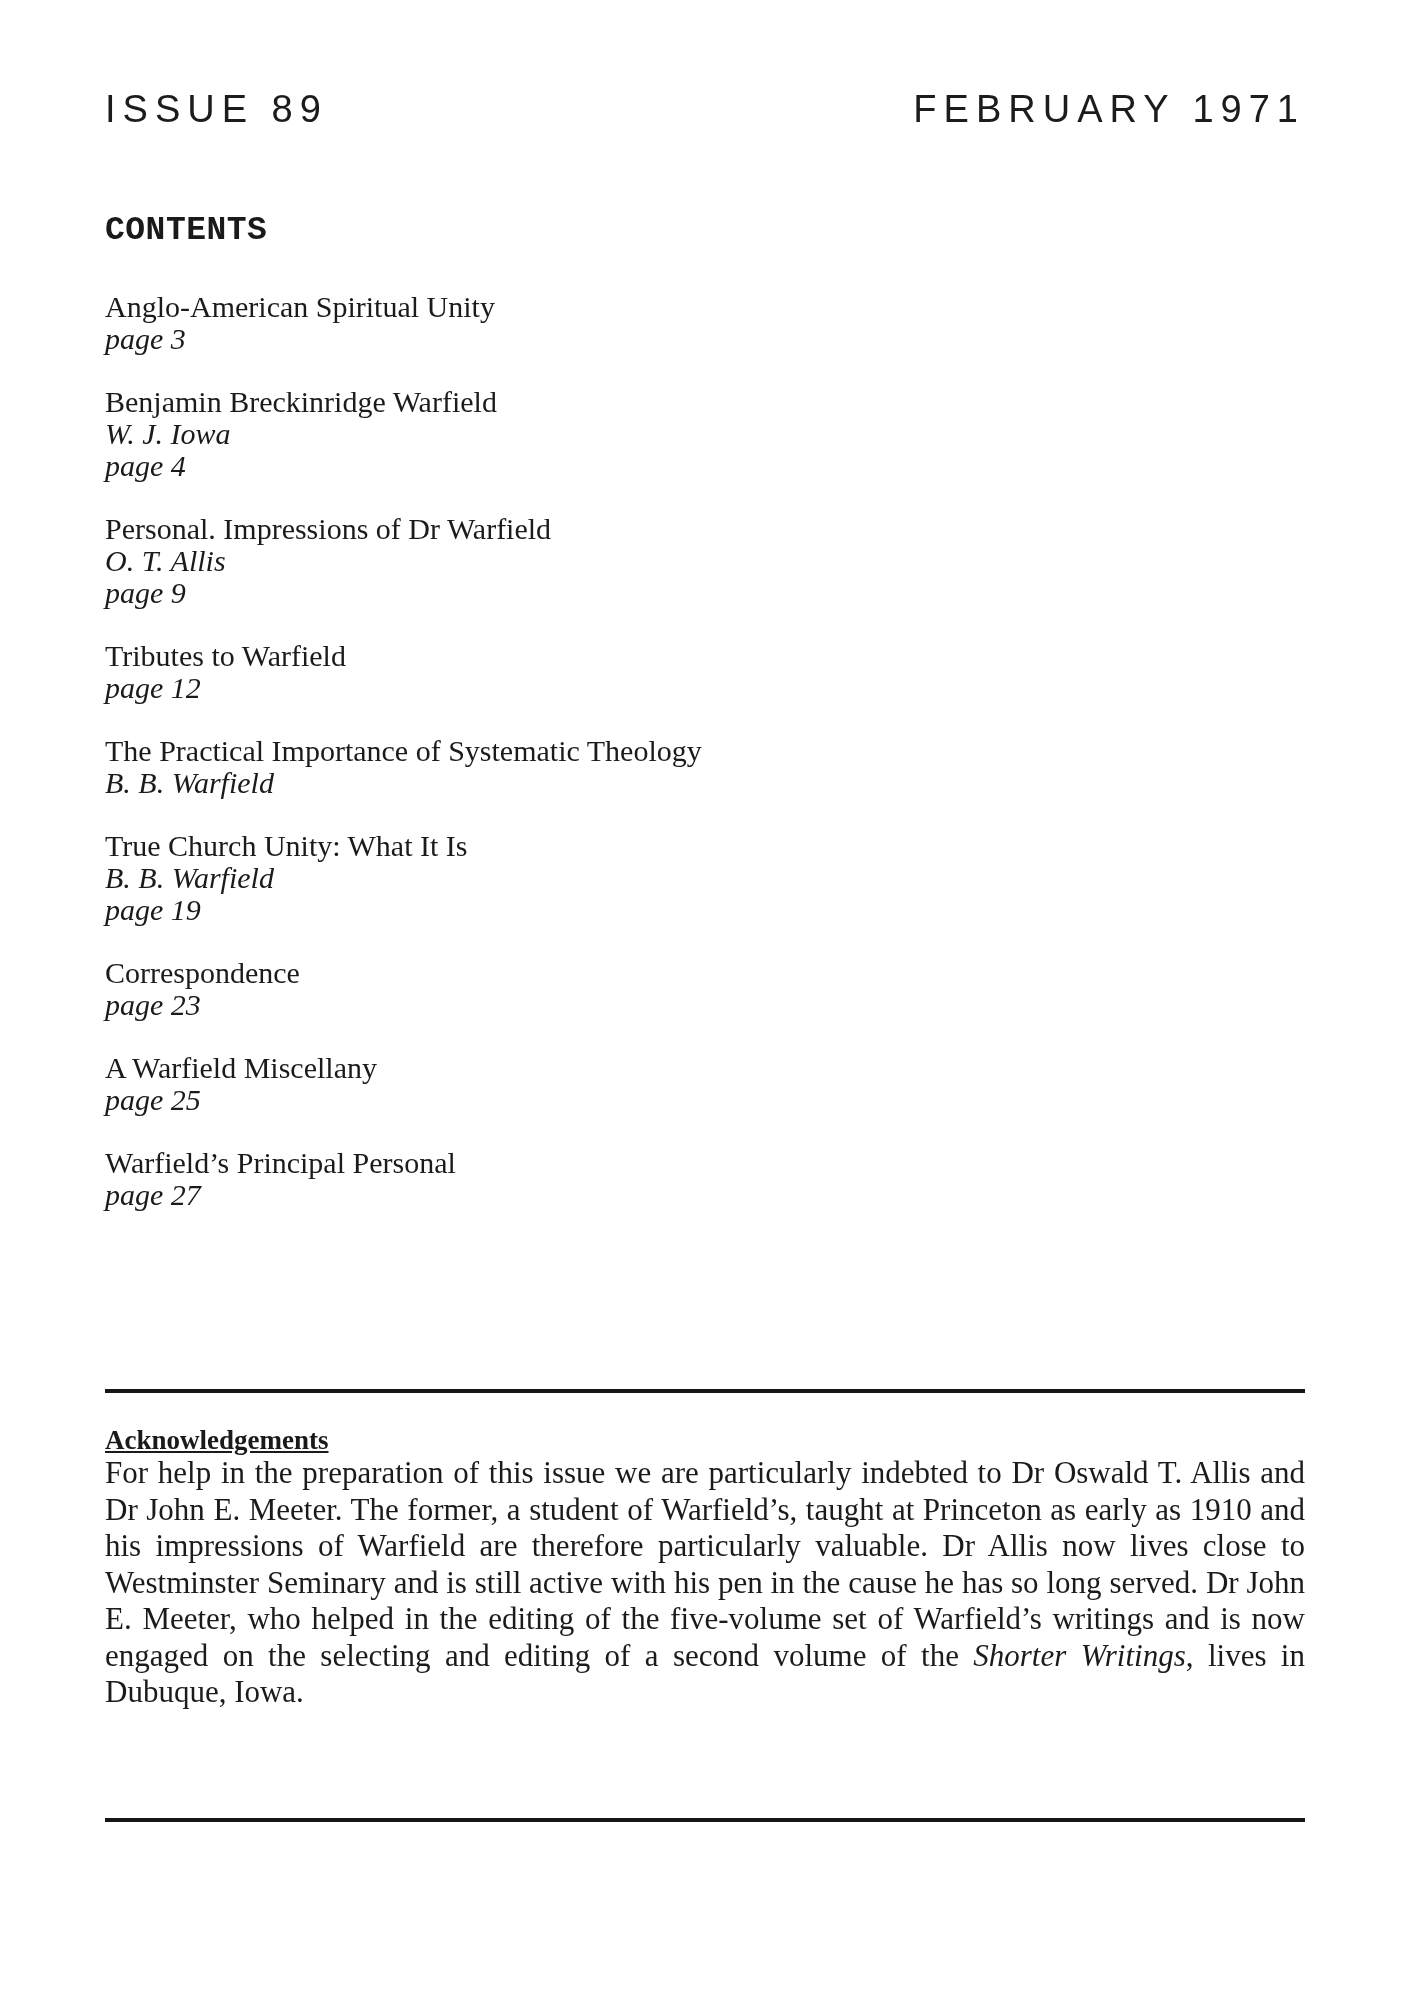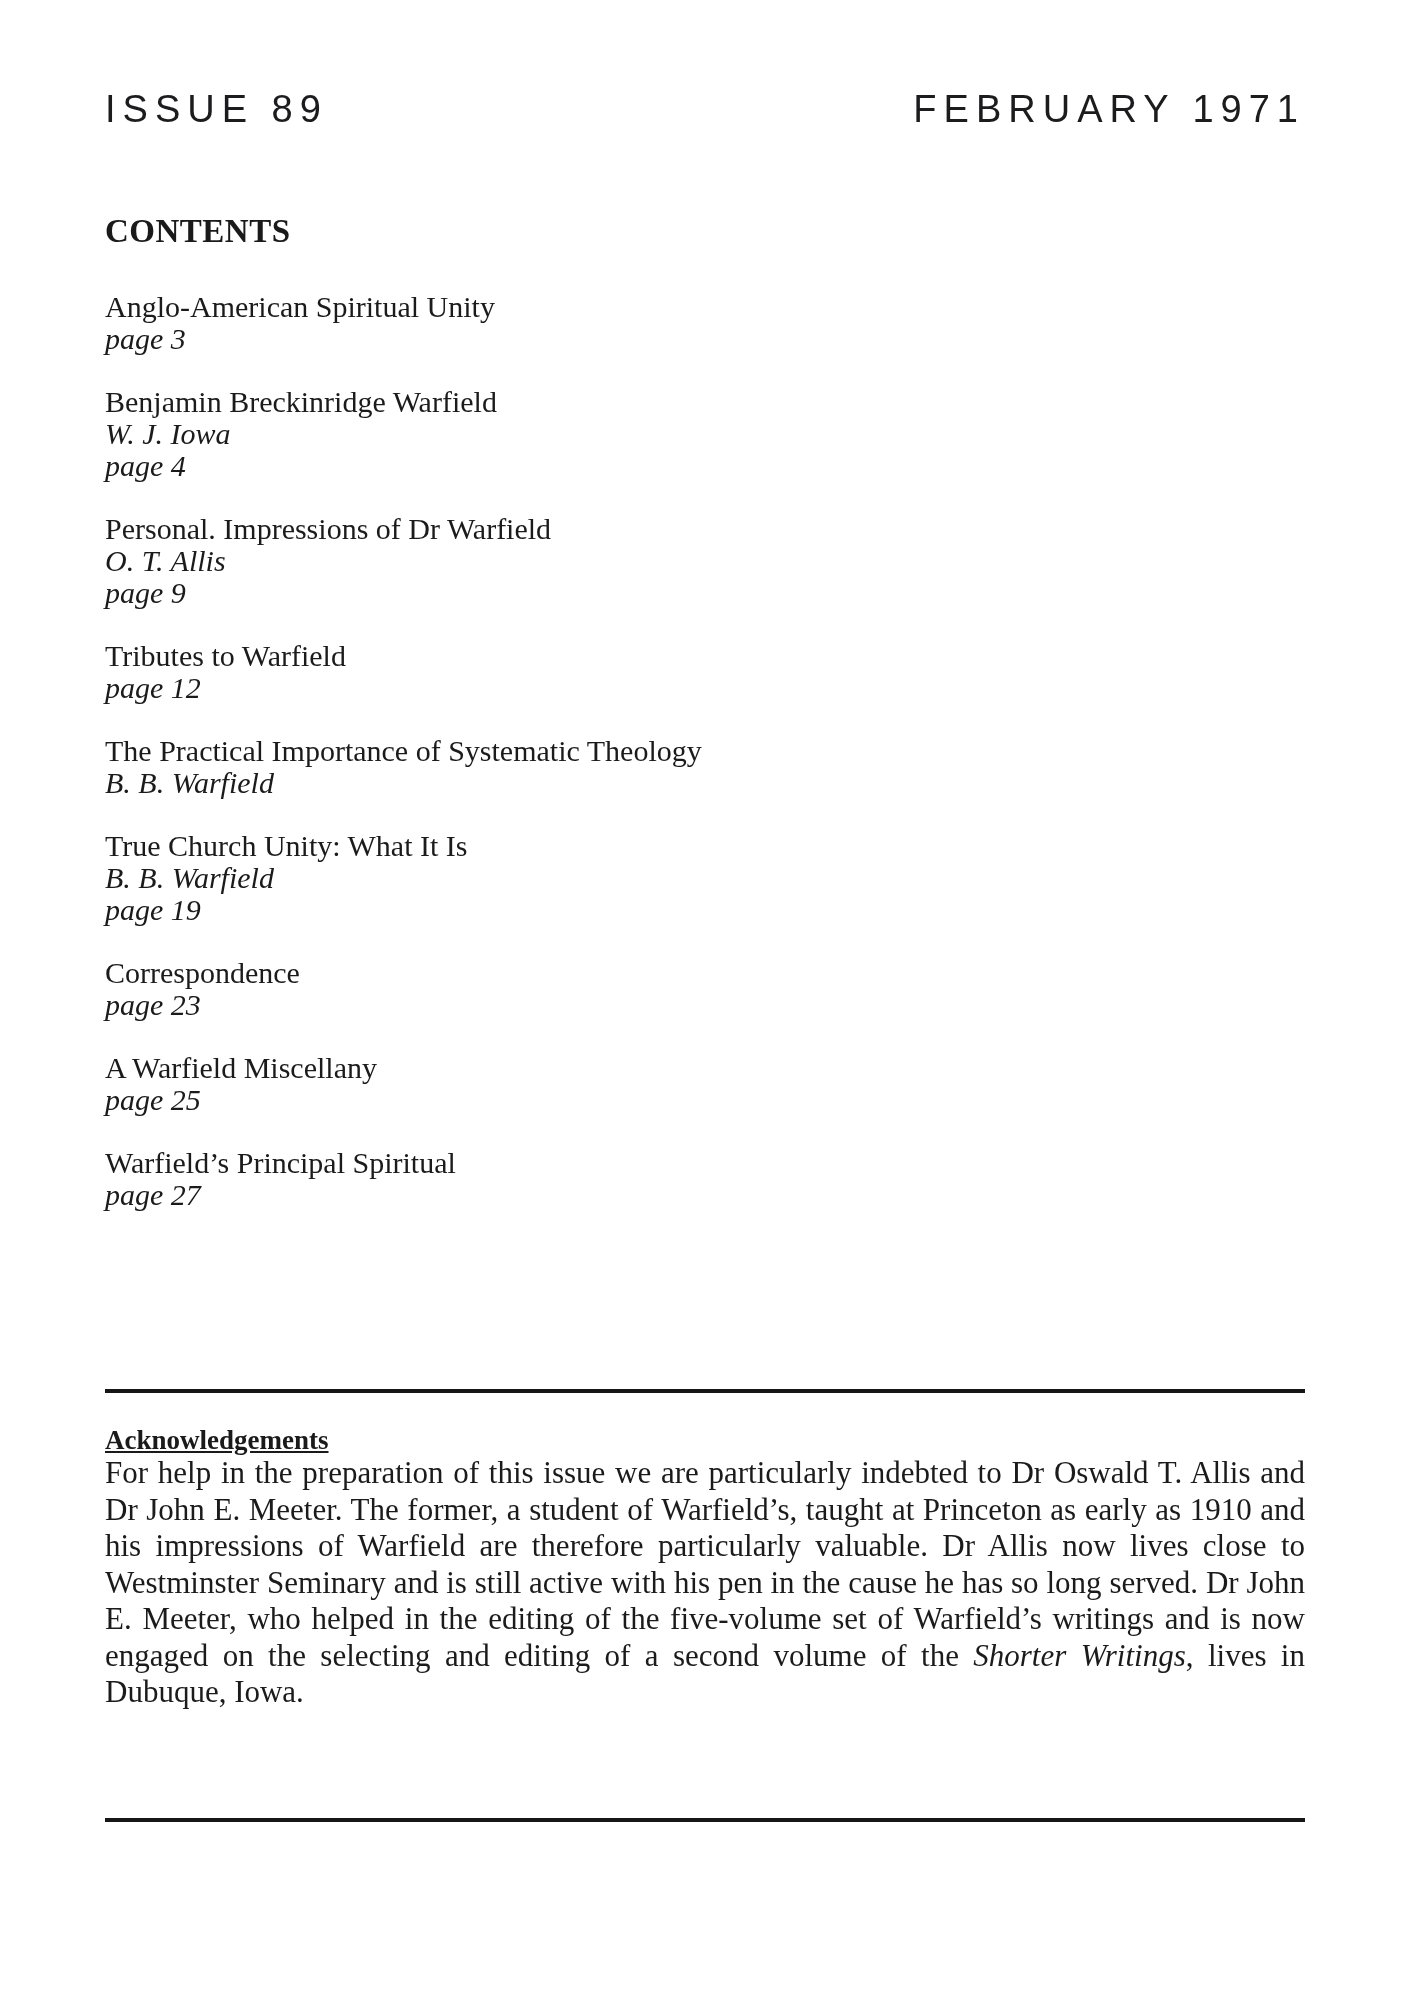--- a/index.html
+++ b/index.html
@@ -29,21 +29,21 @@
     font-size: 38px;
     line-height: 38px;
     letter-spacing: 7px;
     color: #1c1c1e;
     white-space: nowrap;
   }
 
   
   .contents-heading {
     margin: 85px 0 17px 0;
-    font-family: Liberation Serif, serif;
+    font-family: Liberation Mono, monospace;
     font-weight: bold;
     font-size: 33px;
     line-height: 36px;
     letter-spacing: 0.5px;
     color: #1a1a1a;
   }
 
   
   .toc-list {
     list-style: none;
@@ -155,21 +155,21 @@
       <div class="toc-page">page 23</div>
     </li>
 
     <li class="toc-item">
       <div class="toc-title">A Warfield Miscellany</div>
 
       <div class="toc-page">page 25</div>
     </li>
 
     <li class="toc-item">
-      <div class="toc-title">Warfield’s Principal Spiritual</div>
+      <div class="toc-title">Warfield’s Principal Personal</div>
 
       <div class="toc-page">page 27</div>
     </li>
   </ul>
 
   <hr class="rule rule-1">
 
   <h2 class="ack-heading">Acknowledgements</h2>
 
   <p class="ack-body"><span>For help in the preparation of this issue we are particularly indebted to Dr Oswald T. Allis and Dr John E. Meeter. The former, a student of Warfield’s, taught at Princeton as early as 1910 and his impressions of Warfield are therefore particularly valuable. Dr Allis now lives close to Westminster Seminary and is still active with his pen in the cause he has so long served. Dr John E. Meeter, who helped in the editing of the five-volume set of Warfield’s writings and is now engaged on the selecting and editing of a second volume of the </span><span class="ack-italic">Shorter Writings</span><span>, lives in Dubuque, Iowa.</span></p>

